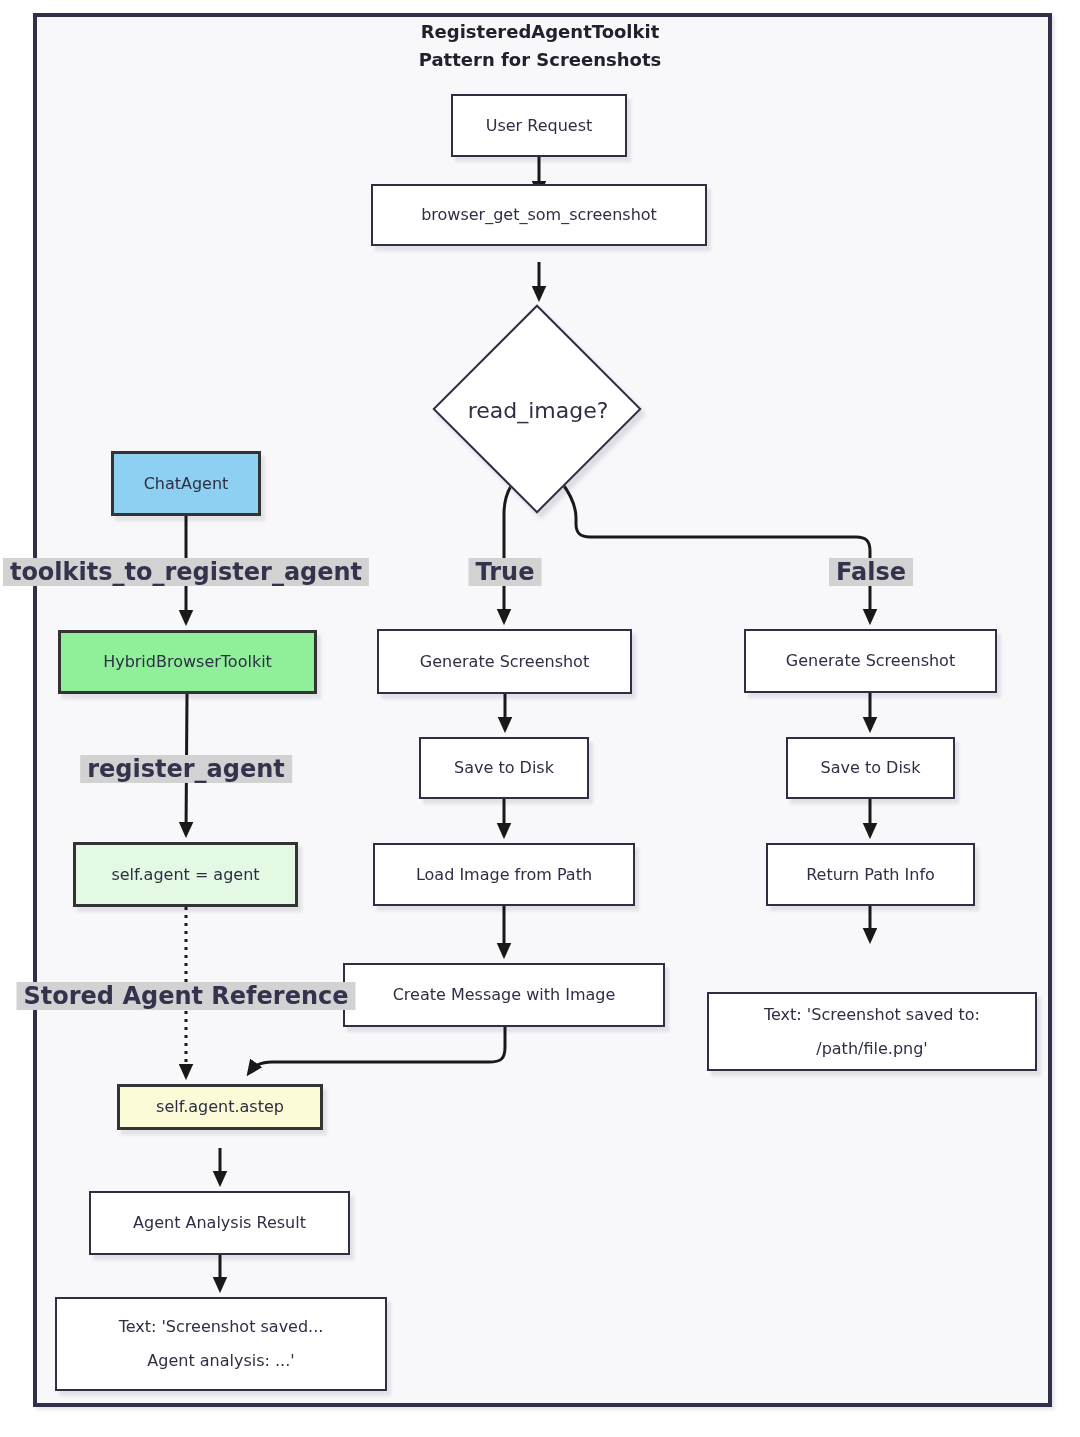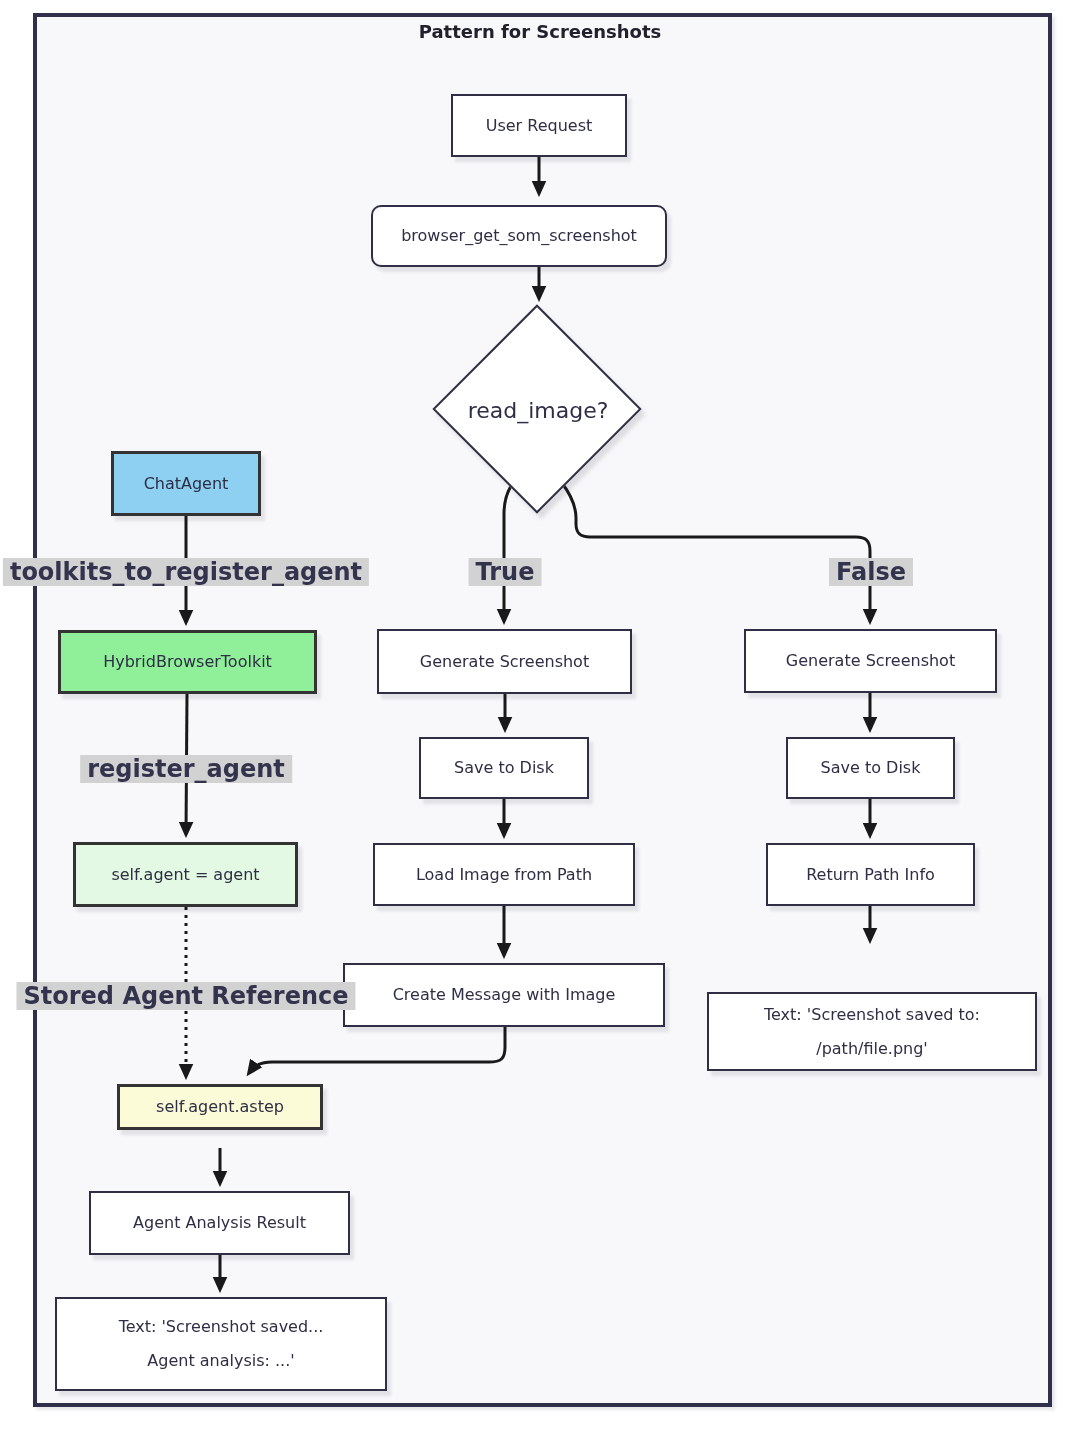--- a/index.html
+++ b/index.html
@@ -62,20 +62,21 @@
   }
 </style>
 </head>
 <body>
 
 <div id="stage">
 
   <div id="frame"></div>
 
   <div id="title">
+    <div>RegisteredAgentToolkit</div>
     <div>Pattern for Screenshots</div>
   </div>
 
   <svg id="edges" width="1080" height="1437" viewBox="0 0 1080 1437">
     <defs>
       <marker id="ah" viewBox="0 0 10 10" refX="7.5" refY="5" markerWidth="5.5" markerHeight="5.5" orient="auto-start-reverse">
         <path d="M0,0.5 L10,5 L0,9.5 Z" fill="#191919"></path>
       </marker>
     </defs>
     <path class="edge" d="M539,157 L539,193" marker-end="url(#ah)"></path>
@@ -91,21 +92,21 @@
     <path class="edge" d="M870,906 L870,940" marker-end="url(#ah)"></path>
     <path class="edge" d="M186,516 L186,622" marker-end="url(#ah)"></path>
     <path class="edge" d="M187,694 L186,834" marker-end="url(#ah)"></path>
     <path class="edge dotted" d="M186,907 L186,1076" marker-end="url(#ah)"></path>
     <path class="edge" d="M220,1148 L220,1183" marker-end="url(#ah)"></path>
     <path class="edge" d="M220,1255 L220,1289" marker-end="url(#ah)"></path>
   </svg>
 
   <div class="node" style="left:451px;top:94px;width:176px;height:63px;">User Request</div>
 
-  <div class="node" style="left:371px;top:205px;width:296px;height:62px;border-radius:10px;">browser_get_som_screenshot</div>
+  <div class="node" style="left:371px;top:184px;width:336px;height:62px;">browser_get_som_screenshot</div>
 
   <div class="diamond-wrap">
     <div class="diamond-shape"></div>
   </div>
   <div class="diamond-label" style="left:538px;top:410px;">read_image?</div>
 
   <div class="node" style="left:377px;top:629px;width:255px;height:65px;">Generate Screenshot</div>
 
   <div class="node" style="left:419px;top:737px;width:170px;height:62px;">Save to Disk</div>
 

